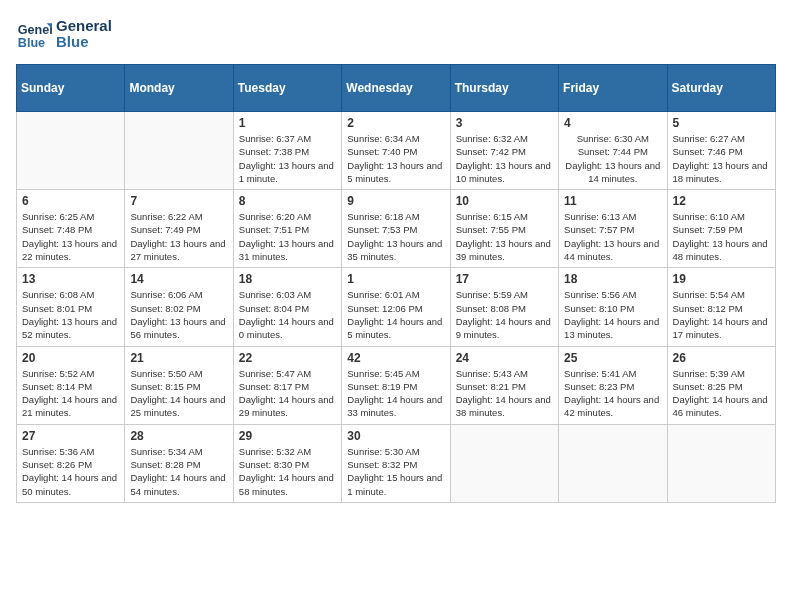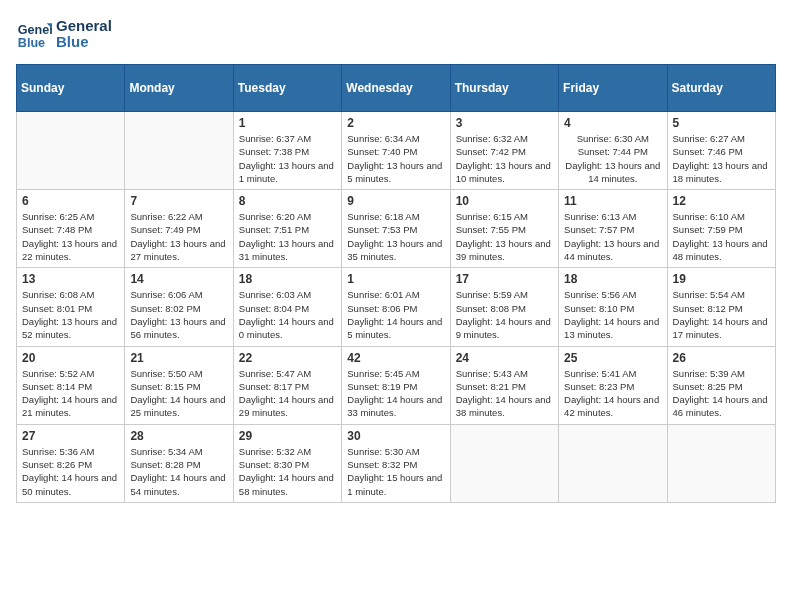--- a/index.html
+++ b/index.html
@@ -201,21 +201,21 @@
         </td>
         <td>
           <span class="day-num">18</span>
           <div class="day-info" style="white-space: pre-line;">Sunrise: 6:03 AM
 Sunset: 8:04 PM
 Daylight: 14 hours and 0 minutes.</div>
         </td>
         <td>
           <span class="day-num">1</span>
           <div class="day-info" style="white-space: pre-line;">Sunrise: 6:01 AM
-Sunset: 8:06 PM
+Sunset: 12:06 PM
 Daylight: 14 hours and 5 minutes.</div>
         </td>
         <td>
           <span class="day-num">17</span>
           <div class="day-info" style="white-space: pre-line;">Sunrise: 5:59 AM
 Sunset: 8:08 PM
 Daylight: 14 hours and 9 minutes.</div>
         </td>
         <td>
           <span class="day-num">18</span>

